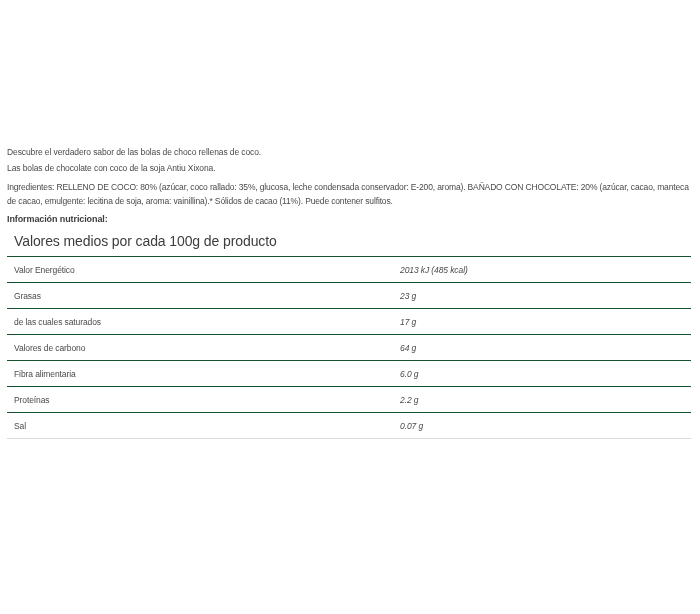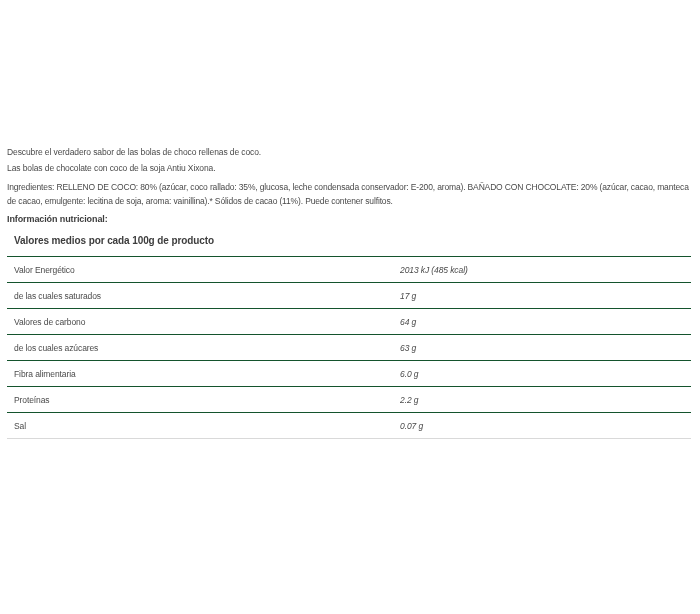--- a/index.html
+++ b/index.html
@@ -46,23 +46,23 @@
     font-size: 9px;
     line-height: 12px;
     font-weight: bold;
     color: #3d3d3d;
     letter-spacing: -0.1px;
   }
   .table-caption {
     position: absolute;
     left: 14px;
     top: 235px;
-    font-size: 10px;
+    font-size: 14px;
     line-height: 12px;
-    font-weight: bold;
+    font-weight: normal;
     color: #3d3d3d;
     letter-spacing: -0.1px;
   }
   table.nutrition-table {
     position: absolute;
     left: 7px;
     top: 256px;
     width: 684px;
     border-collapse: collapse;
   }
@@ -106,30 +106,30 @@
 
   <div class="table-caption">Valores medios por cada 100g de producto</div>
 
   <table class="nutrition-table">
     <tbody>
       <tr>
         <td class="label-cell">Valor Energético</td>
         <td class="value-cell">2013 kJ (485 kcal)</td>
       </tr>
       <tr>
+        <td class="label-cell">Grasas</td>
+        <td class="value-cell">23 g</td>
+      </tr>
+      <tr>
         <td class="label-cell">de las cuales saturados</td>
         <td class="value-cell">17 g</td>
       </tr>
       <tr>
         <td class="label-cell">Valores de carbono</td>
         <td class="value-cell">64 g</td>
-      </tr>
-      <tr>
-        <td class="label-cell">de los cuales azúcares</td>
-        <td class="value-cell">63 g</td>
       </tr>
       <tr>
         <td class="label-cell">Fibra alimentaria</td>
         <td class="value-cell">6.0 g</td>
       </tr>
       <tr>
         <td class="label-cell">Proteínas</td>
         <td class="value-cell">2.2 g</td>
       </tr>
       <tr>

